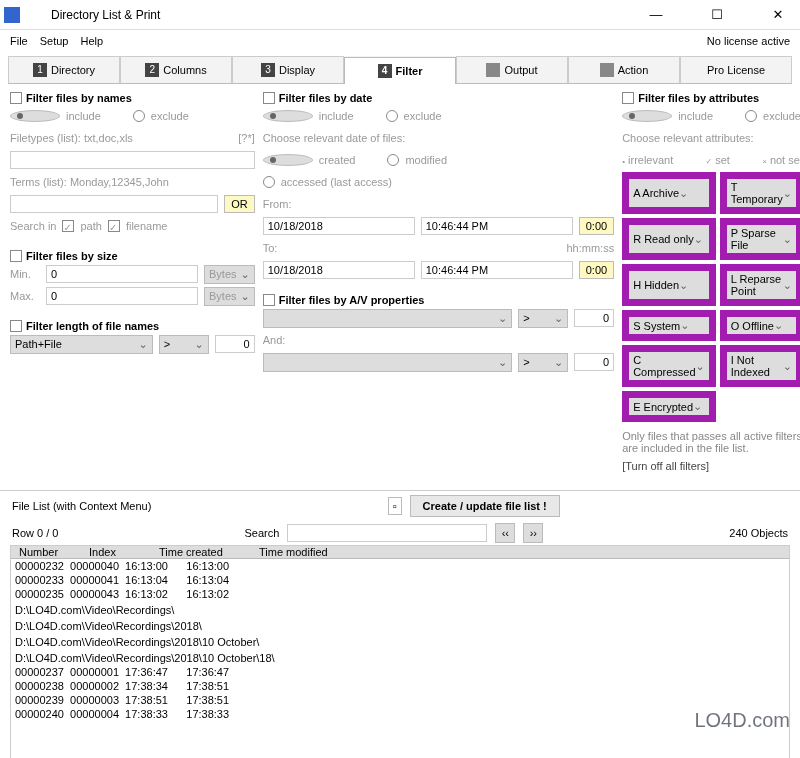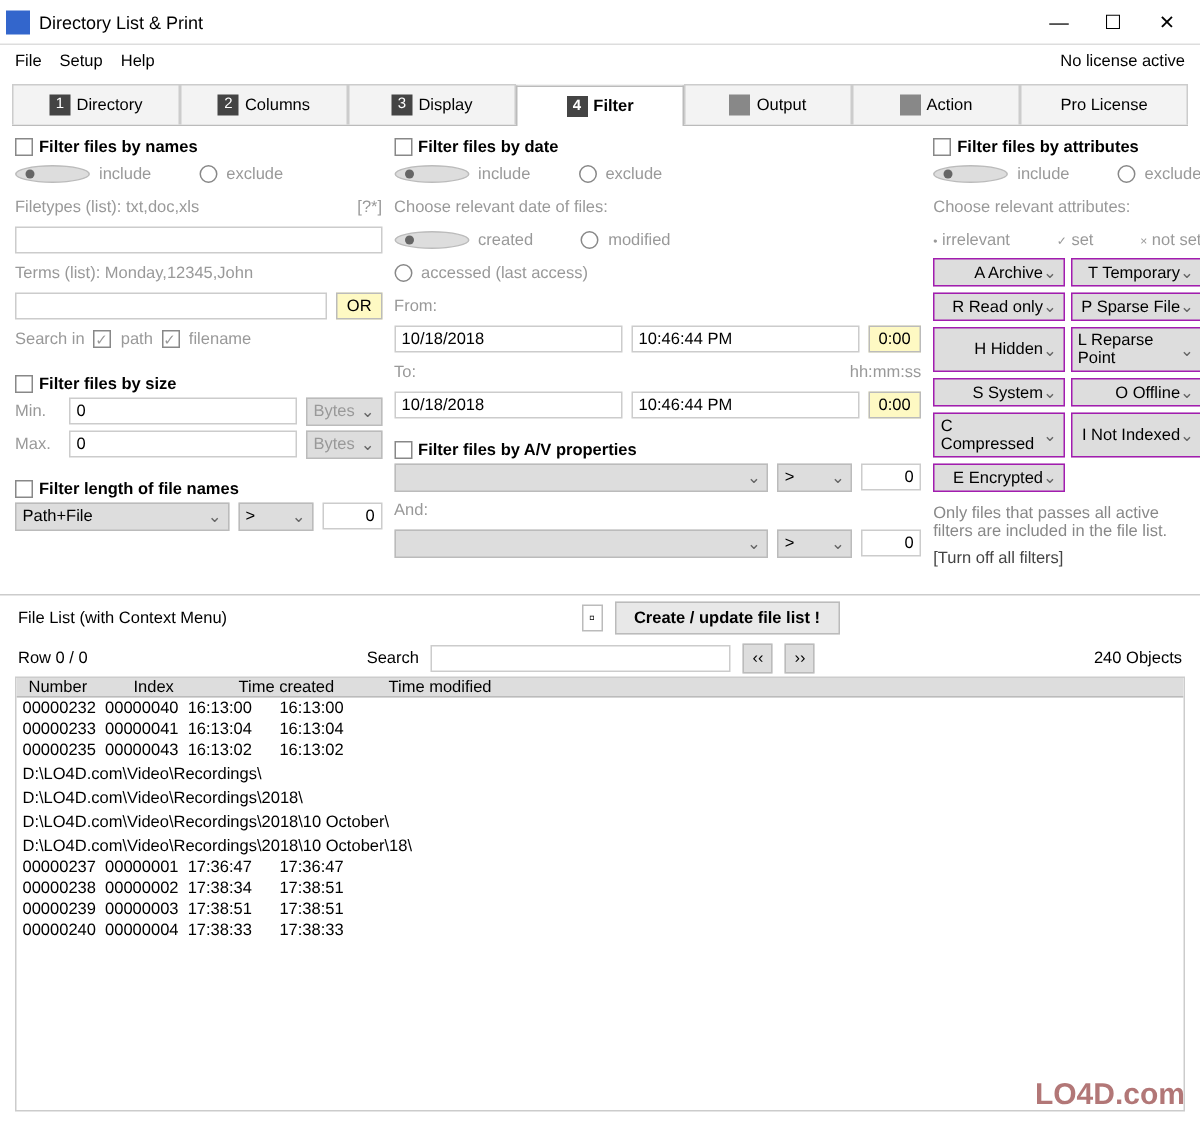--- a/index.html
+++ b/index.html
@@ -1,17 +1,17 @@
 <!DOCTYPE html>
 <html><head>
 <meta charset="utf-8">
 <style>
 * { box-sizing: border-box; margin: 0; padding: 0; font-family: "Segoe UI", Tahoma, sans-serif; font-size: 11px; }
 body { background: #fff; width: 800px; height: 758px; overflow: hidden; position: relative; }
-.titlebar { height: 30px; display: flex; align-items: center; padding: 0 4px; border-bottom: 1px solid #ddd; }
+.titlebar { height: 30px; display: flex; align-items: center; padding: 0 4px; border-bottom: 1px solid #ddd; gap: 25px; }
 .titlebar .icon { width: 16px; height: 16px; background: #3366cc; margin-right: 6px; }
 .titlebar .title { flex: 1; font-size: 12px; }
 .titlebar .winbtn { width: 36px; height: 28px; display: flex; align-items: center; justify-content: center; font-size: 13px; cursor: default; }
 .menubar { height: 22px; display: flex; align-items: center; padding: 0 4px; }
 .menubar .menu { padding: 2px 6px; cursor: default; }
 .menubar .spacer { flex: 1; }
 .menubar .license { padding: 2px 6px; }
 .tabbar { display: flex; border-bottom: 1px solid #bbb; background: #f3f3f3; margin: 4px 8px 0; }
 .tab { flex: 1; padding: 6px 4px; text-align: center; border: 1px solid #ccc; border-bottom: none; background: #f3f3f3; cursor: default; font-size: 11px; display: flex; align-items: center; justify-content: center; gap: 4px; }
 .tab.active { background: #fff; border-color: #bbb; position: relative; top: 1px; font-weight: bold; }
@@ -24,33 +24,33 @@
 .chk { width: 12px; height: 12px; border: 1px solid #888; display: inline-block; }
 .chk.checked::after { content: "✓"; font-size: 10px; line-height: 10px; }
 .radio { width: 12px; height: 12px; border: 1px solid #888; border-radius: 50%; display: inline-block; }
 .radio.sel::after { content: ""; display: block; width: 6px; height: 6px; background: #666; border-radius: 50%; margin: 2px; }
 .row { display: flex; align-items: center; gap: 6px; margin: 2px 0; min-height: 20px; }
 .disabled { color: #999; }
 input[type=text] { border: 1px solid #ccc; padding: 2px 4px; font-size: 11px; background: #fff; }
 .btn { background: #fef9c3; border: 1px solid #bbb; padding: 2px 6px; cursor: default; }
 .sel { background: #ddd; border: 1px solid #bbb; padding: 2px 4px; min-width: 50px; display: inline-flex; align-items: center; justify-content: space-between; }
 .sel::after { content: "⌄"; margin-left: 4px; color: #666; }
-.attrbtn { background: #ddd; border: 1px solid #a21caf; padding: 2px 4px; display: flex; align-items: center; justify-content: flex-end; width: 100%; font-size: 11px; }
+.attrbtn { background: #ddd; border: 7px solid #a21caf; padding: 2px 4px; display: flex; align-items: center; justify-content: flex-start; width: 100%; font-size: 11px; }
 .attrbtn::after { content: "⌄"; color: #666; }
 .attrgrid { display: grid; grid-template-columns: 1fr 1fr; gap: 4px; }
 .filelist-hdr { display: flex; align-items: center; padding: 4px 12px; gap: 8px; border-top: 1px solid #ccc; }
 .createbtn { background: #e8e8e8; border: 1px solid #bbb; padding: 4px 12px; font-weight: bold; cursor: default; }
 .rowinfo { display: flex; align-items: center; padding: 2px 12px; gap: 8px; }
 .rowinfo .spacer { flex: 1; }
 .navbtn { background: #ddd; border: 1px solid #bbb; width: 20px; height: 20px; display: flex; align-items: center; justify-content: center; }
 .listarea { margin: 0 10px; border: 1px solid #ccc; height: 290px; overflow: auto; font-family: "Lucida Console", monospace; font-size: 11px; background: #fff; }
 .listhdr { background: #ddd; padding: 0 4px; display: flex; border-bottom: 1px solid #bbb; }
 .listhdr span { padding: 0 4px; }
 .listrow { padding: 1px 4px; white-space: pre; }
-.watermark { position: absolute; bottom: 16px; right: 10px; font-size: 20px; color: #7f1d1d; font-weight: bold; opacity: 0.6; }
+.watermark { position: absolute; bottom: 26px; right: 10px; font-size: 20px; color: #0f172a; font-weight: normal; opacity: 0.6; }
 .dot { font-size: 8px; }
 .hint { color: #888; font-size: 10px; }
 </style>
 </head>
 <body>
 
 <div class="titlebar">
   <span class="icon"></span>
   <span class="title">Directory List &amp; Print</span>
   <span class="winbtn">—</span>

